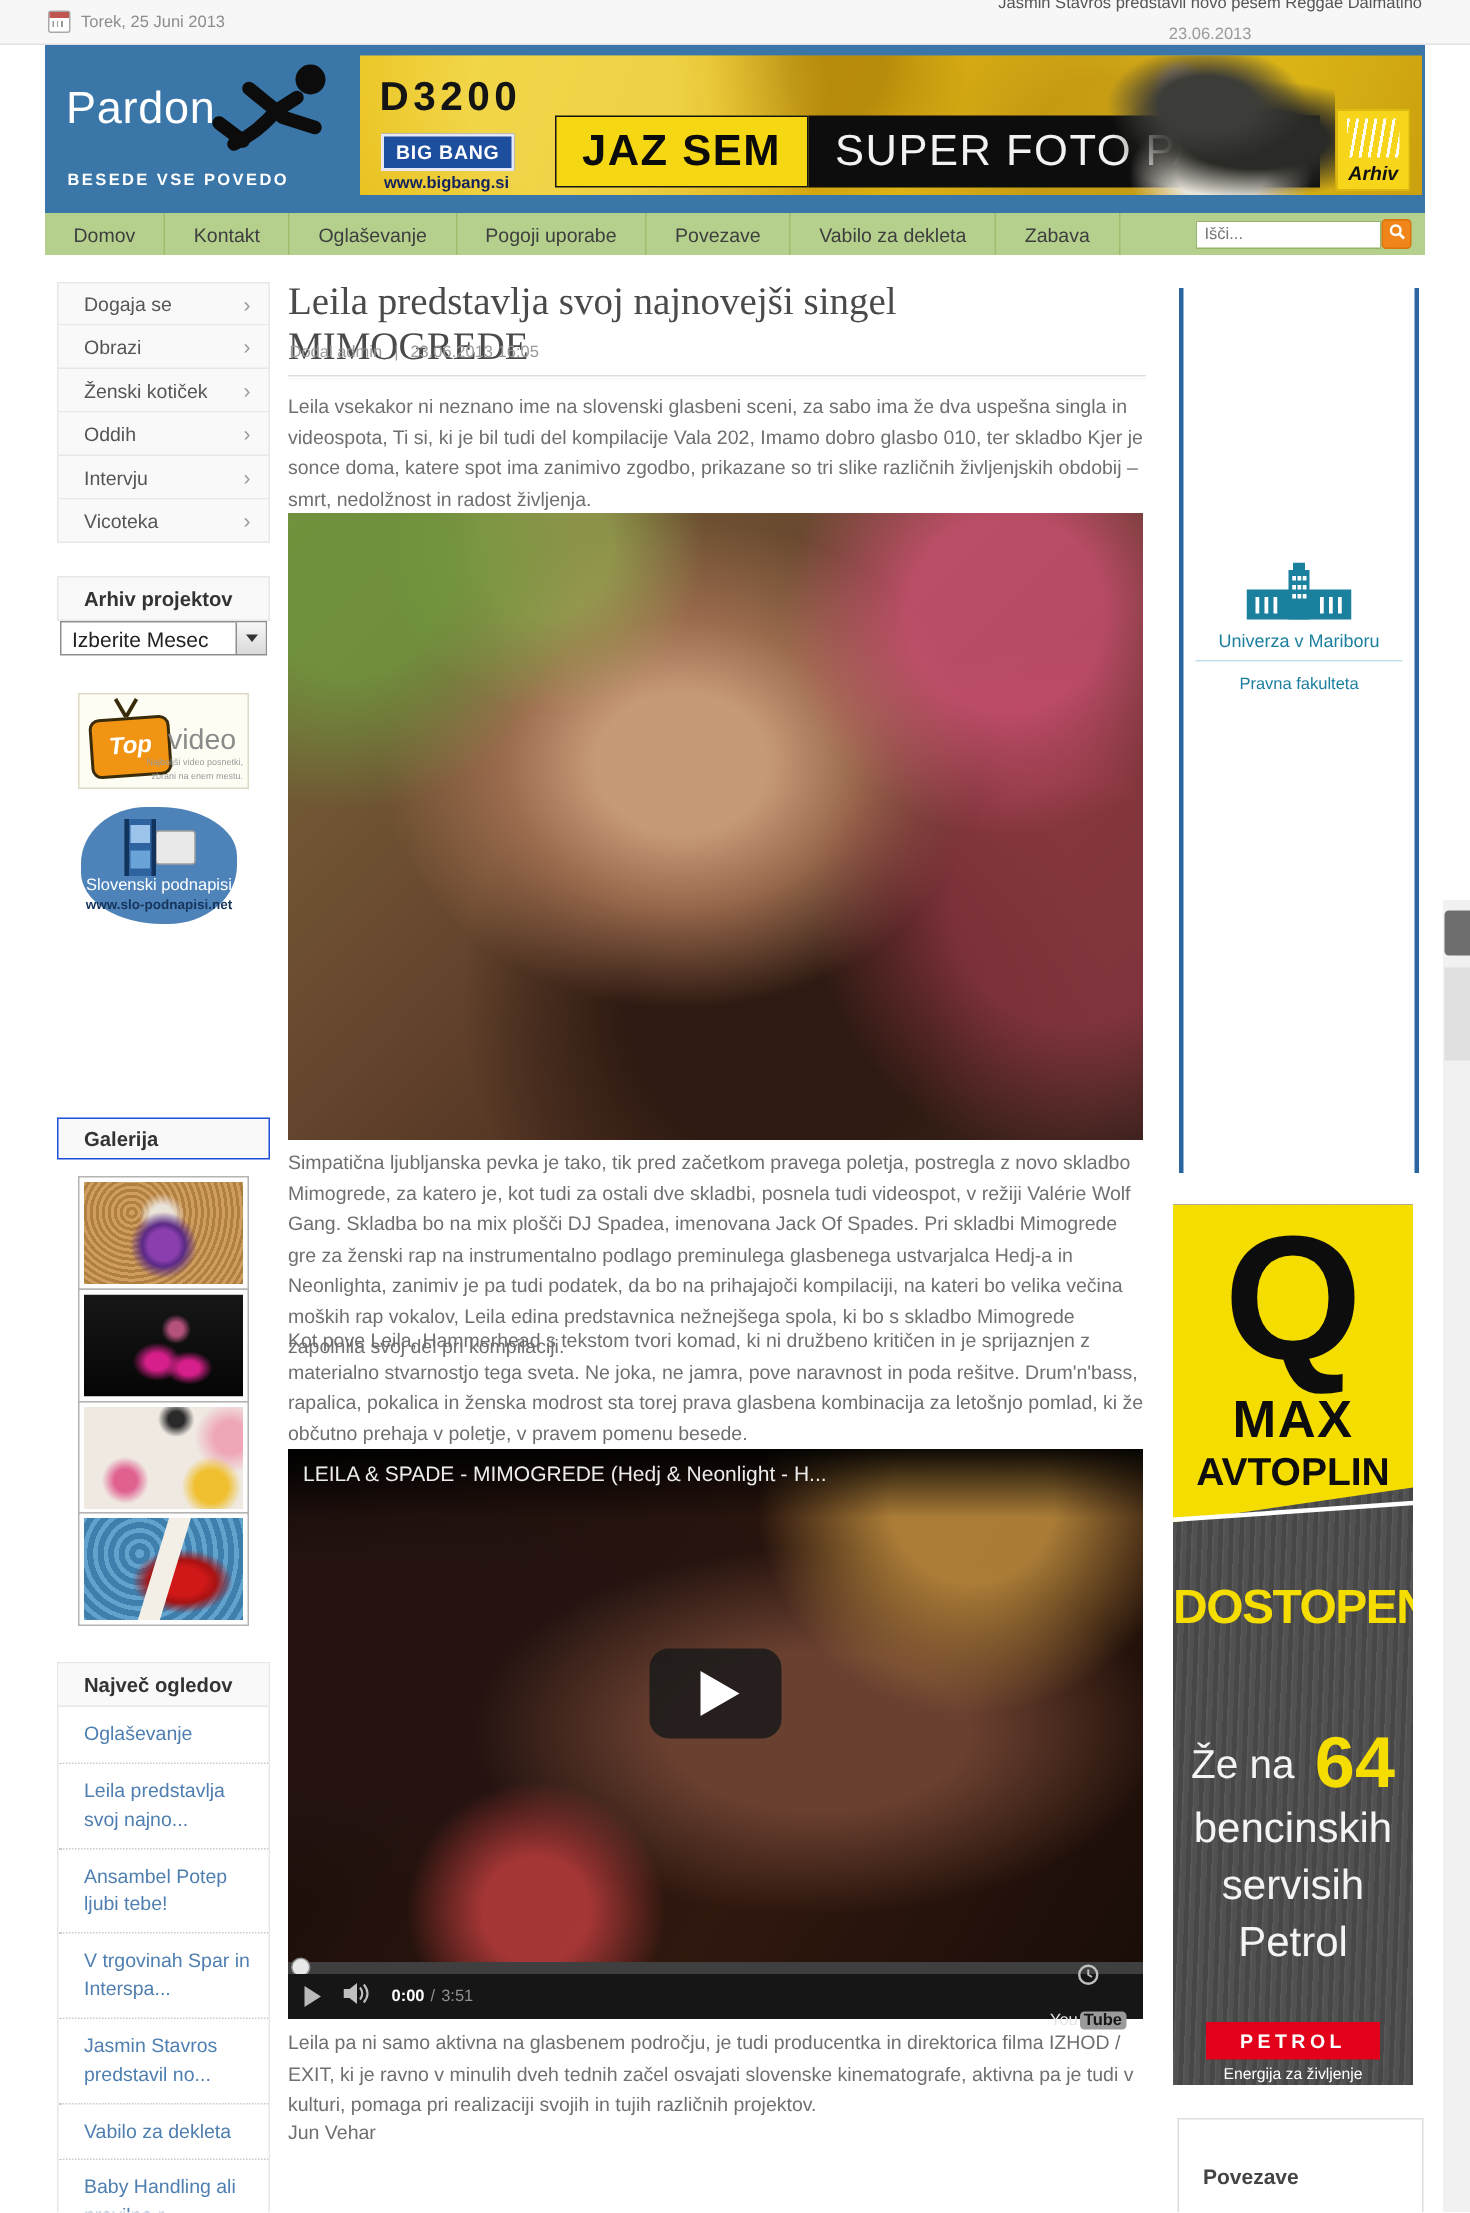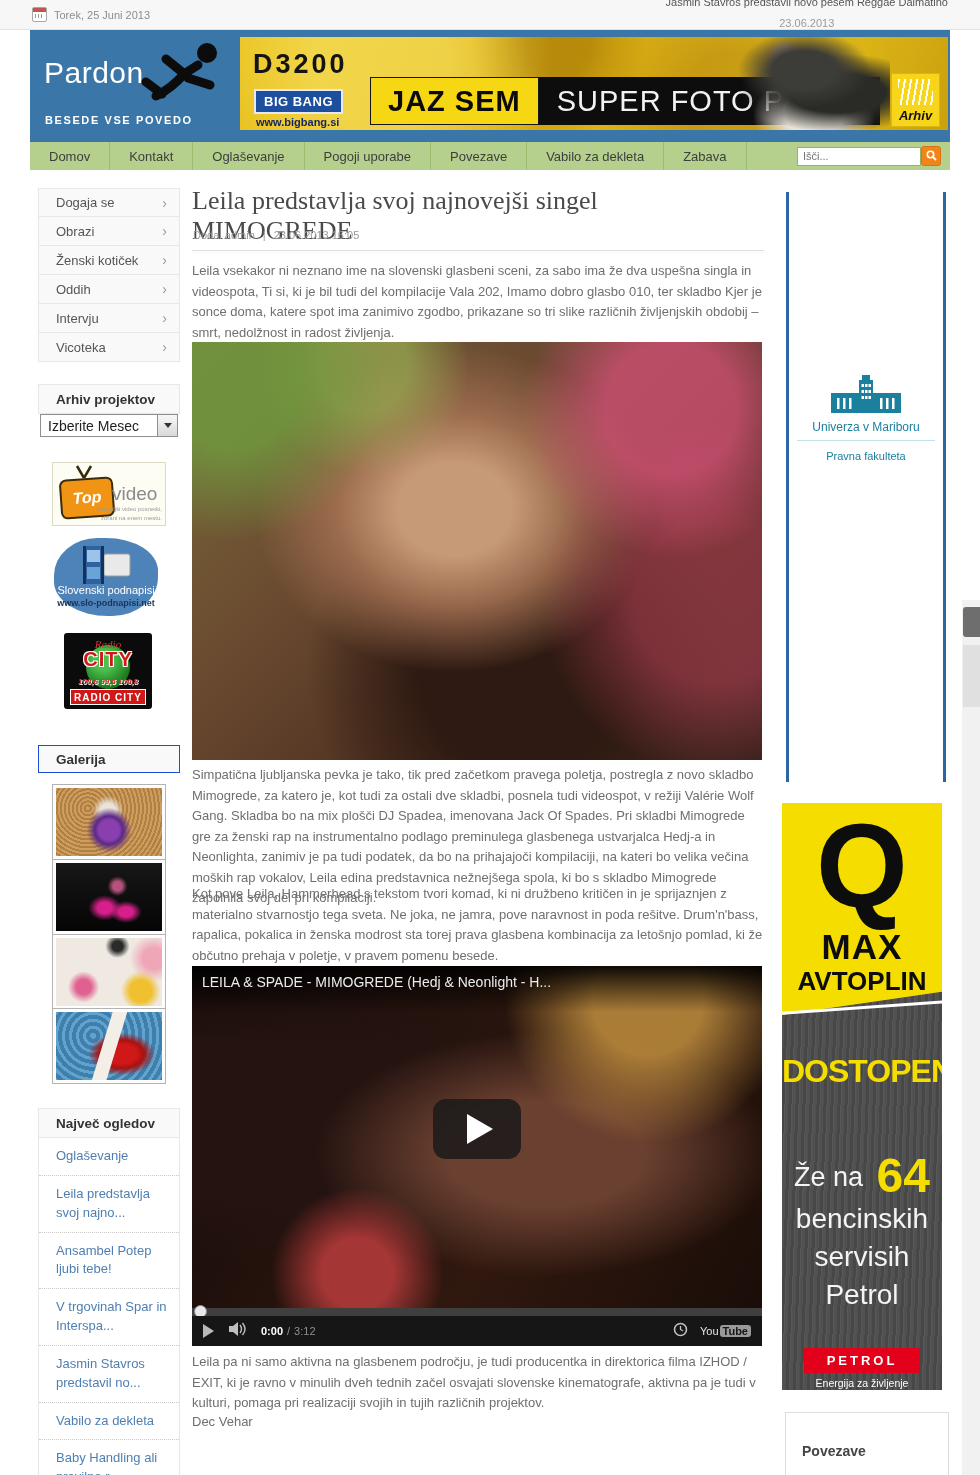--- a/index.html
+++ b/index.html
@@ -188,21 +188,21 @@
          border-bottom:15px solid transparent;margin-left:6px;}
   .video-progress{position:absolute;left:0;right:0;bottom:30px;height:8px;background:#3f3f3f;cursor:pointer;}
   .scrubber{position:absolute;left:2px;top:-3px;width:13px;height:13px;border-radius:50%;
          background:#e8e8e8;border:1px solid #8a8a8a;box-sizing:border-box;}
   .video-controls{position:absolute;left:0;right:0;bottom:0;height:30px;background:#161616;
          display:flex;align-items:center;padding:0 11px;gap:15px;}
   .ctrl-play{width:0;height:0;border-left:11px solid #b9b9b9;border-top:7px solid transparent;
          border-bottom:7px solid transparent;cursor:pointer;}
   .ctrl-time{font-size:11px;color:#8f8f8f;display:flex;gap:4px;}
   .ctrl-time .cur{color:#fff;font-weight:bold;}
-  .ctrl-right{margin-left:auto;display:flex;align-items:center;gap:12px;}
+  .ctrl-right{margin-left:auto;display:flex;align-items:center;gap:12px;flex-direction:column;}
   .yt-logo{display:flex;align-items:center;font-size:11px;color:#e6e6e6;cursor:pointer;}
   .yt-logo .tube{background:#9a9a9a;color:#161616;border-radius:3px;padding:0 3px;margin-left:1px;font-weight:bold;}
 
   
   .um-ad{position:absolute;left:786px;top:192px;width:154px;height:590px;background:#fff;
          border-left:3px solid #2b66a3;border-right:3px solid #2b66a3;cursor:pointer;}
   .um-building{position:absolute;left:50%;top:183px;transform:translateX(-50%);}
   .um-title{position:absolute;top:228px;width:100%;text-align:center;color:#1b7f9e;font-size:12px;}
   .um-line{position:absolute;top:248px;left:8px;right:8px;border-top:1px solid #c3e1ec;}
   .um-sub{position:absolute;top:258px;width:100%;text-align:center;color:#1b7f9e;font-size:11px;}
@@ -375,27 +375,20 @@
         <rect x="5" y="0" width="3" height="38" fill="#12335e"></rect>
         <rect x="23" y="0" width="3" height="38" fill="#12335e"></rect>
         <rect x="9" y="4" width="13" height="12" fill="#9cc4ea"></rect>
         <rect x="9" y="21" width="13" height="12" fill="#6aa3d8"></rect>
       </svg>
     </span>
     <div class="pod-title">Slovenski podnapisi</div>
     <div class="pod-url">www.slo-podnapisi.net</div>
   </div>
 
-  <div class="radiocity">
-    <div class="globe"></div>
-    <div class="rc-script">Radio</div>
-    <div class="rc-name">CITY</div>
-    <div class="rc-freqs">100,6  99,5  100,8</div>
-    <div class="rc-footer">RADIO CITY</div>
-  </div>
 
   <div class="gallery-header">Galerija</div>
   <div class="thumb thumb1"></div>
   <div class="thumb thumb2"></div>
   <div class="thumb thumb3"></div>
   <div class="thumb thumb4">
     <div class="sash"></div>
   </div>
 
   <div class="most-viewed">
@@ -435,39 +428,39 @@
       <div class="ctrl-play"></div>
       <span>
         <svg width="17" height="14" viewBox="0 0 17 14">
             <path d="M0,4 h4 l5,-4 v14 l-5,-4 h-4 z" fill="#bfbfbf"></path>
             <path d="M11,3 q3,4 0,8 M13.5,1 q5,6 0,12" stroke="#bfbfbf" fill="none" stroke-width="1.4"></path>
           </svg>
       </span>
       <div class="ctrl-time">
         <span class="cur">0:00</span>
         <span>/</span>
-        <span>3:12</span>
+        <span>3:51</span>
       </div>
       <div class="ctrl-right">
         <span>
           <svg width="15" height="15" viewBox="0 0 15 15">
               <circle cx="7.5" cy="7.5" r="6" fill="none" stroke="#bfbfbf" stroke-width="1.6"></circle>
               <path d="M7.5,4 V7.5 L10,9" stroke="#bfbfbf" fill="none" stroke-width="1.3"></path>
             </svg>
         </span>
         <span class="yt-logo">
           <span>You</span>
           <span class="tube">Tube</span>
         </span>
       </div>
     </div>
   </div>
 
   <p class="para p4" style="margin:0;">Leila pa ni samo aktivna na glasbenem področju, je tudi producentka in direktorica filma IZHOD / EXIT, ki je ravno v minulih dveh tednih začel osvajati slovenske kinematografe, aktivna pa je tudi v kulturi, pomaga pri realizaciji svojih in tujih različnih projektov.</p>
-  <div class="author">Dec Vehar</div>
+  <div class="author">Jun Vehar</div>
 
   <div class="um-ad">
     <span class="um-building">
       <svg width="70" height="42" viewBox="0 0 70 42" fill="#1b7f9e">
         <rect x="0" y="18" width="70" height="20"></rect>
         <rect x="28" y="5" width="14" height="33"></rect>
         <rect x="31" y="0" width="8" height="7"></rect>
         <rect x="6" y="23" width="2.5" height="11" fill="#fff"></rect>
         <rect x="12" y="23" width="2.5" height="11" fill="#fff"></rect>
         <rect x="18" y="23" width="2.5" height="11" fill="#fff"></rect>

